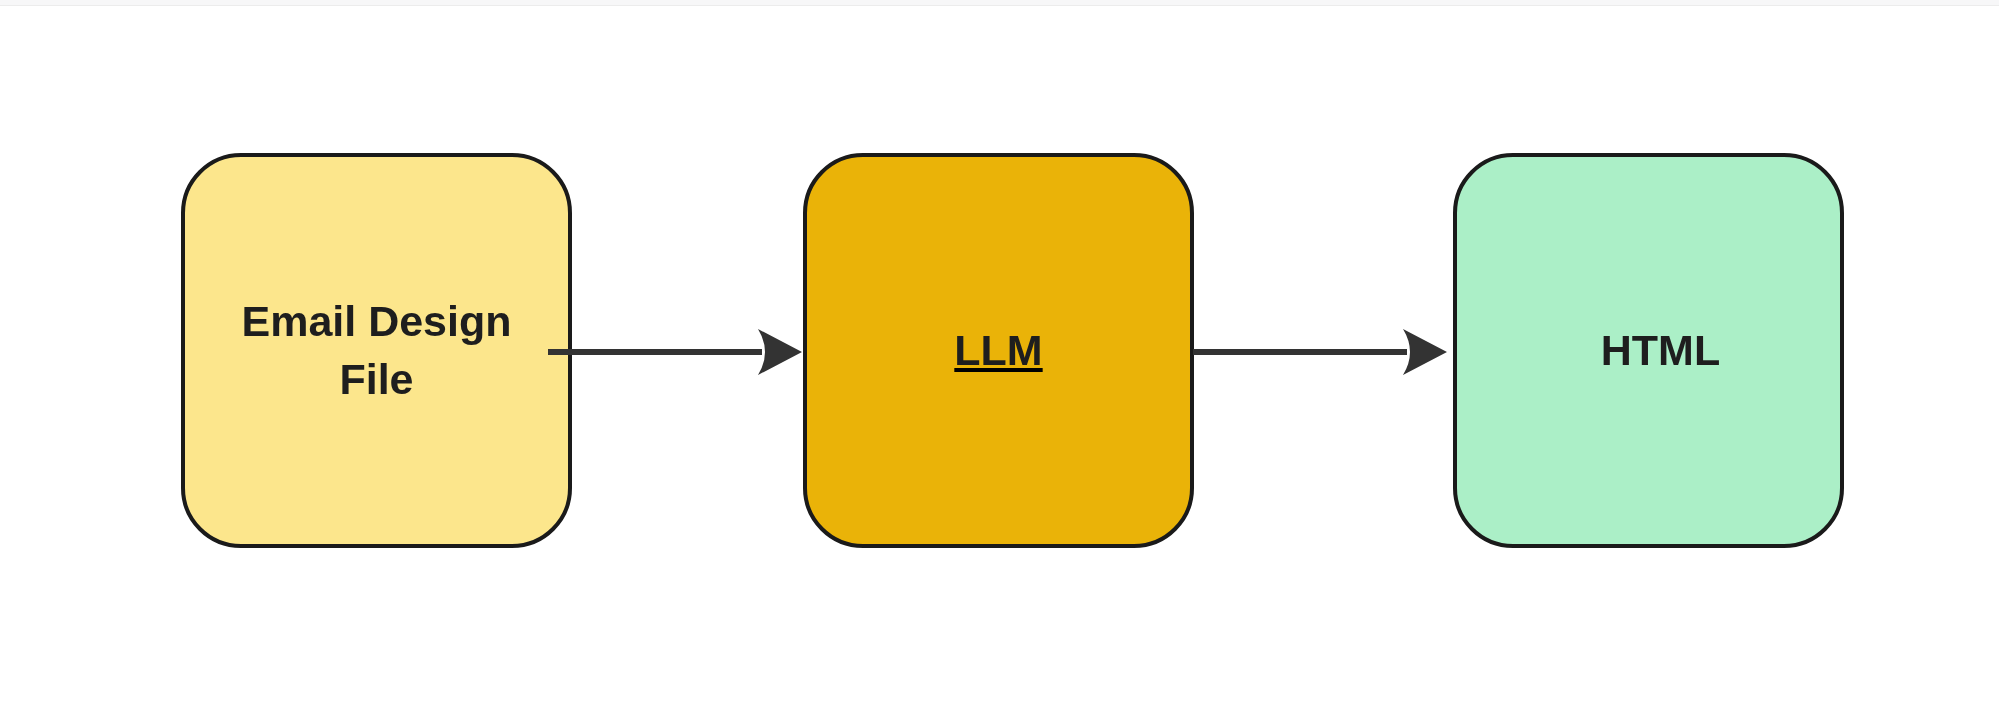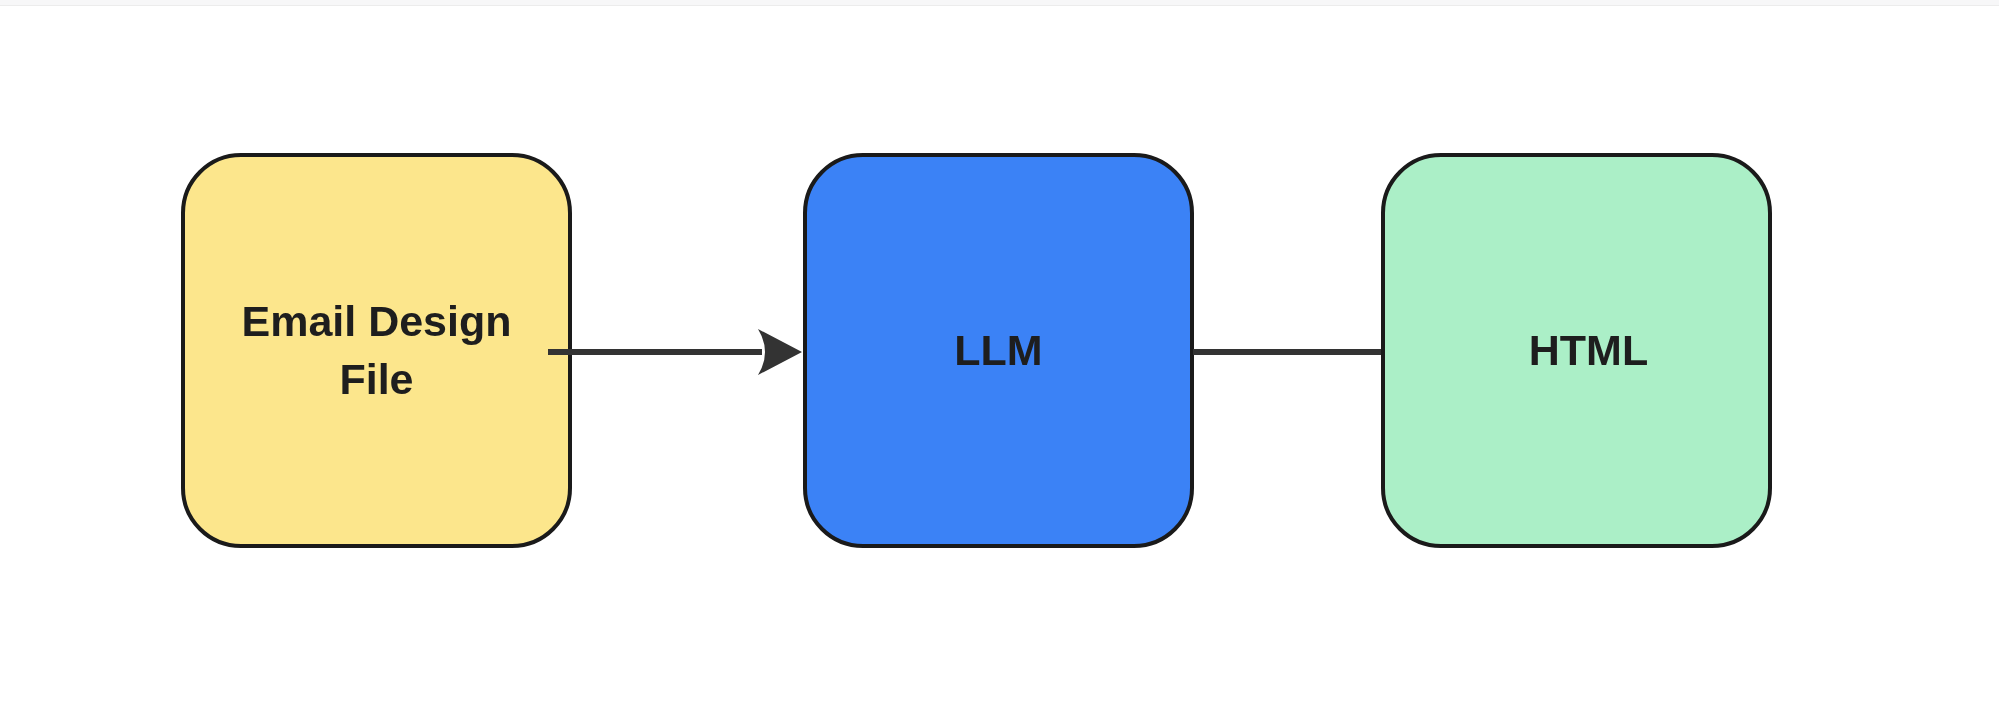--- a/index.html
+++ b/index.html
@@ -38,21 +38,21 @@
   }
   .node-label {
     font-size: 43px;
     font-weight: bold;
     line-height: 1.33;
     color: #1e1e1e;
     max-width: 330px;
   }
   .node-1 { left: 157px; margin-left: 24px; }
   .node-2 { left: 803px; }
-  .node-3 { left: 1381px; padding-left: 24px; }
+  .node-3 { left: 1453px; padding-left: 24px; }
   .connector {
     position: absolute;
     top: 322px;
     width: 257px;
     height: 60px;
   }
   .connector-1 { left: 548px; }
   .connector-2 { left: 1193px; }
 </style>
 </head>
@@ -64,21 +64,21 @@
 
   <div class="node node-1" style="background-color: rgb(252, 230, 140);">
     <div class="node-label">Email Design File</div>
   </div>
 
   <svg class="connector connector-1" viewBox="0 0 257 60">
     <line x1="0" y1="30" x2="214" y2="30" stroke-width="6" stroke="#333333"></line>
     <path d="M 210 7 L 254 30 L 210 53 Q 224 30 210 7 Z" fill="#333333"></path>
   </svg>
 
-  <div class="node node-2" style="background-color: #3b82f6;">
+  <div class="node node-2" style="background-color: #eab308; text-decoration: underline;">
     <div class="node-label">LLM</div>
   </div>
 
   <svg class="connector connector-2" viewBox="0 0 257 60">
     <line x1="0" y1="30" x2="214" y2="30" stroke-width="6" stroke="#333333"></line>
     <path d="M 210 7 L 254 30 L 210 53 Q 224 30 210 7 Z" fill="#333333"></path>
   </svg>
 
   <div class="node node-3" style="background-color: rgb(171, 239, 199);">
     <div class="node-label">HTML</div>

